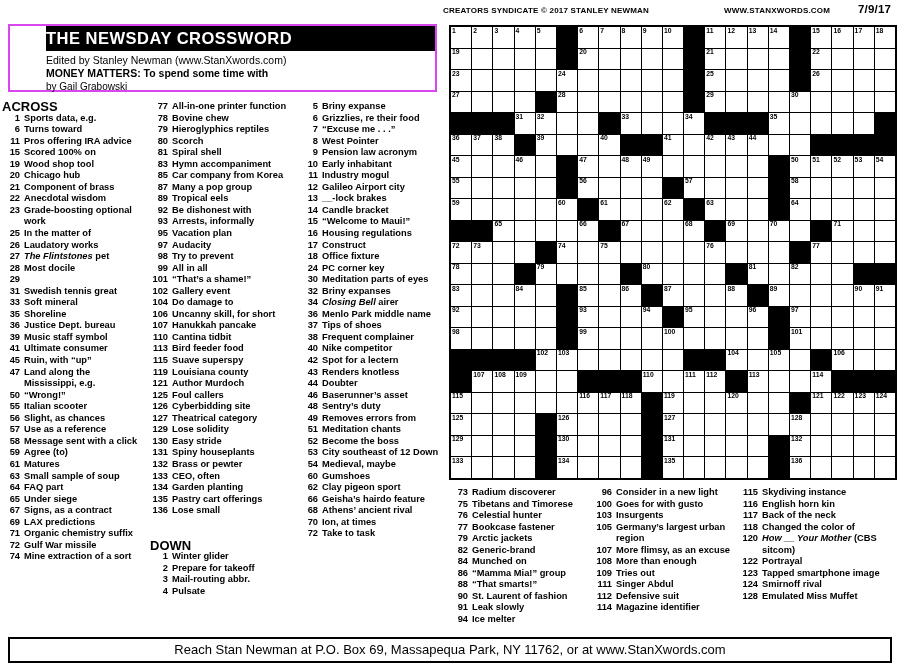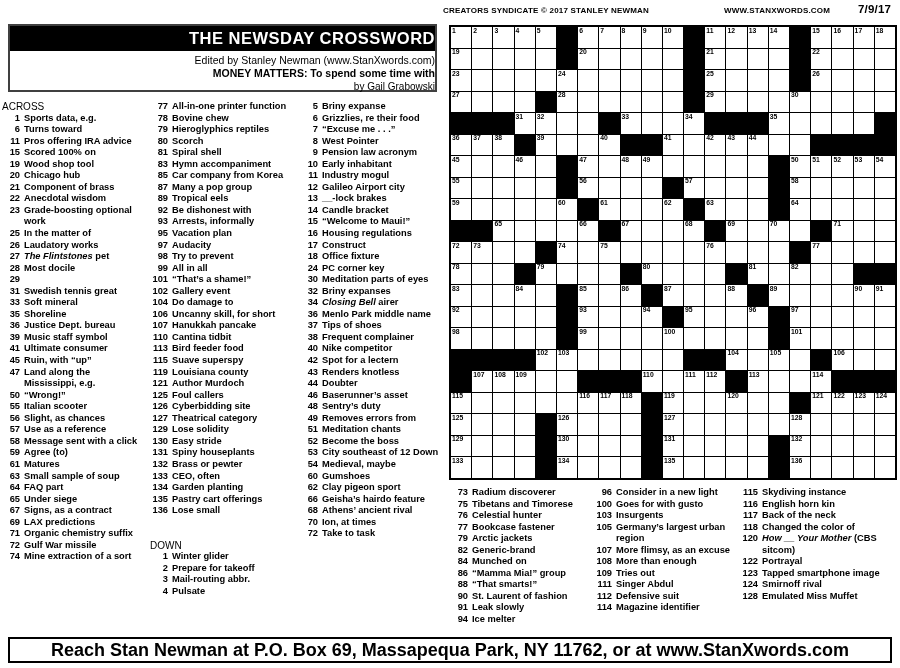--- a/index.html
+++ b/index.html
@@ -2,45 +2,45 @@
 <html><head>
 <meta charset="utf-8">
 <style>
   html,body{margin:0;padding:0;background:#fff;}
   body{width:900px;height:668px;position:relative;font-family:"Liberation Sans",sans-serif;color:#000;overflow:hidden;}
   .abs{position:absolute;}
   
   .mast{font-weight:bold;font-size:8px;letter-spacing:.2px;white-space:nowrap;}
   .mast-date{font-size:11.5px;font-weight:bold;}
   
-  .title-box{left:8px;top:24px;width:429px;height:68px;border:2px solid #404040;box-sizing:border-box;text-align:right;}
+  .title-box{left:8px;top:24px;width:429px;height:68px;border:2px solid #d946ef;box-sizing:border-box;text-align:left;padding-left:36px;}
   .title-bar{background:#000;color:#fff;height:25px;line-height:25px;font-weight:bold;font-size:16.5px;letter-spacing:.5px;}
   .hline1{font-size:10.5px;margin-top:3px;line-height:13px;}
   .hline2{font-size:10.5px;font-weight:bold;line-height:13px;}
   .hline3{font-size:10px;line-height:13px;}
   
   .clue-col{position:absolute;font-size:9.3px;line-height:11.55px;font-weight:bold;}
-  .clue-head{font-size:10px;font-weight:normal;}
+  .clue-head{font-size:13px;font-weight:bold;}
   .clue-head.gap{margin-top:23px;}
   .clue{display:flex;}
   .clue .cn{flex:none;width:18px;text-align:right;padding-right:4px;}
   .clue .ct{flex:1;}
   .c0{left:2px;top:101px;width:141px;}
   .c1{left:150px;top:101px;width:147px;}
   .c2{left:300px;top:101px;width:141px;}
   .c3{left:450px;top:487px;width:142px;}
   .c4{left:594px;top:487px;width:144px;}
   .c5{left:740px;top:487px;width:152px;}
   
   .grid{left:449px;top:25px;width:448px;height:455px;box-sizing:border-box;border:2px solid #000;background:#000;display:grid;grid-template-columns:repeat(21,1fr);grid-template-rows:repeat(21,1fr);gap:1px;}
   .cell{background:#fff;position:relative;}
   .cell.blk{background:#000;}
   .cell .num{position:absolute;top:-0.5px;left:1px;font-size:6.8px;line-height:8px;font-weight:bold;}
   
-  .footer{left:8px;top:637px;width:884px;height:26px;box-sizing:border-box;border:2.5px solid #000;text-align:center;font-weight:bold;font-size:18px;line-height:22px;}
+  .footer{left:8px;top:637px;width:884px;height:26px;box-sizing:border-box;border:2.5px solid #000;text-align:center;font-weight:normal;font-size:13px;line-height:22px;}
 </style>
 </head>
 <body>
 
 <div class="abs mast" style="left:443px;top:6px;">CREATORS SYNDICATE © 2017 STANLEY NEWMAN</div>
 <div class="abs mast" style="left:724px;top:6px;">WWW.STANXWORDS.COM</div>
 <div class="abs mast mast-date" style="left:858px;top:3px;">7/9/17</div>
 
 <div class="abs title-box">
   <div class="title-bar">THE NEWSDAY CROSSWORD</div>

